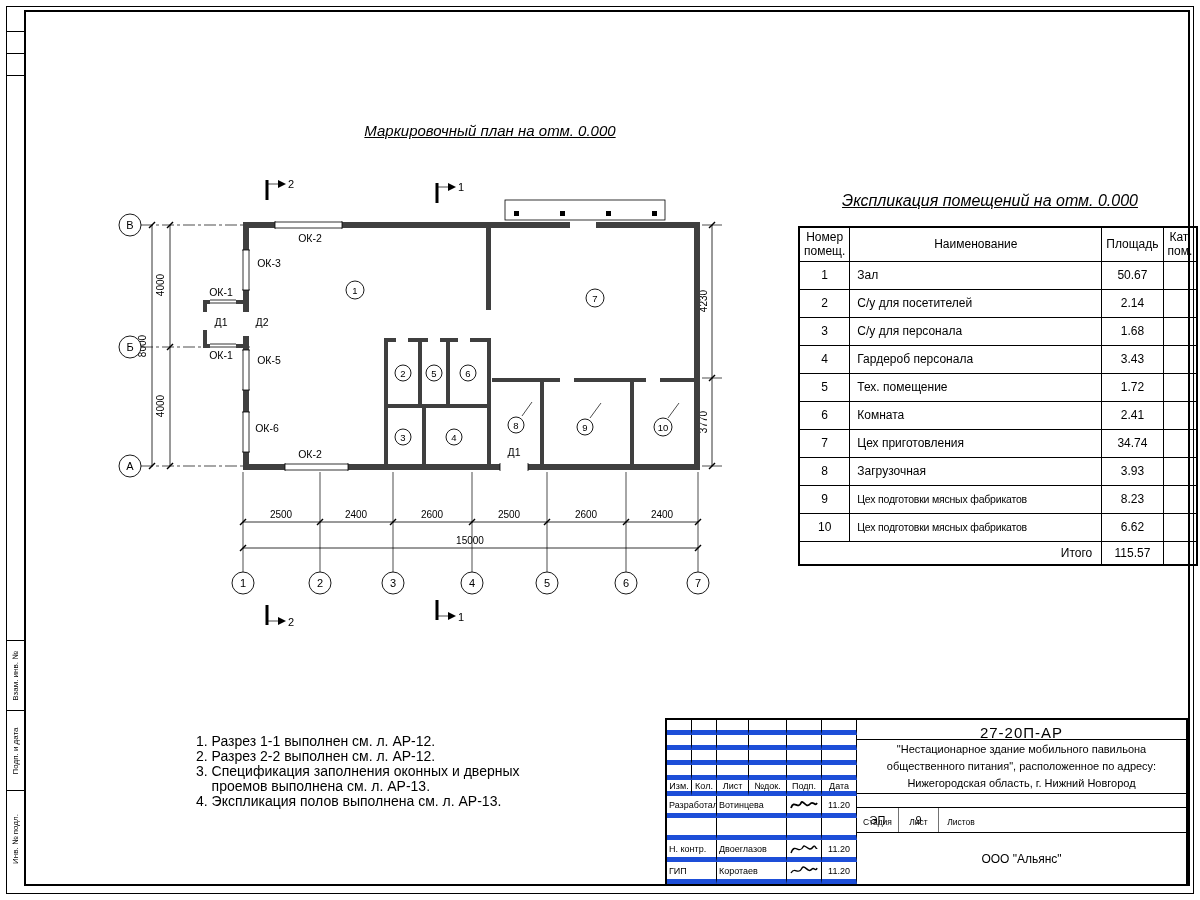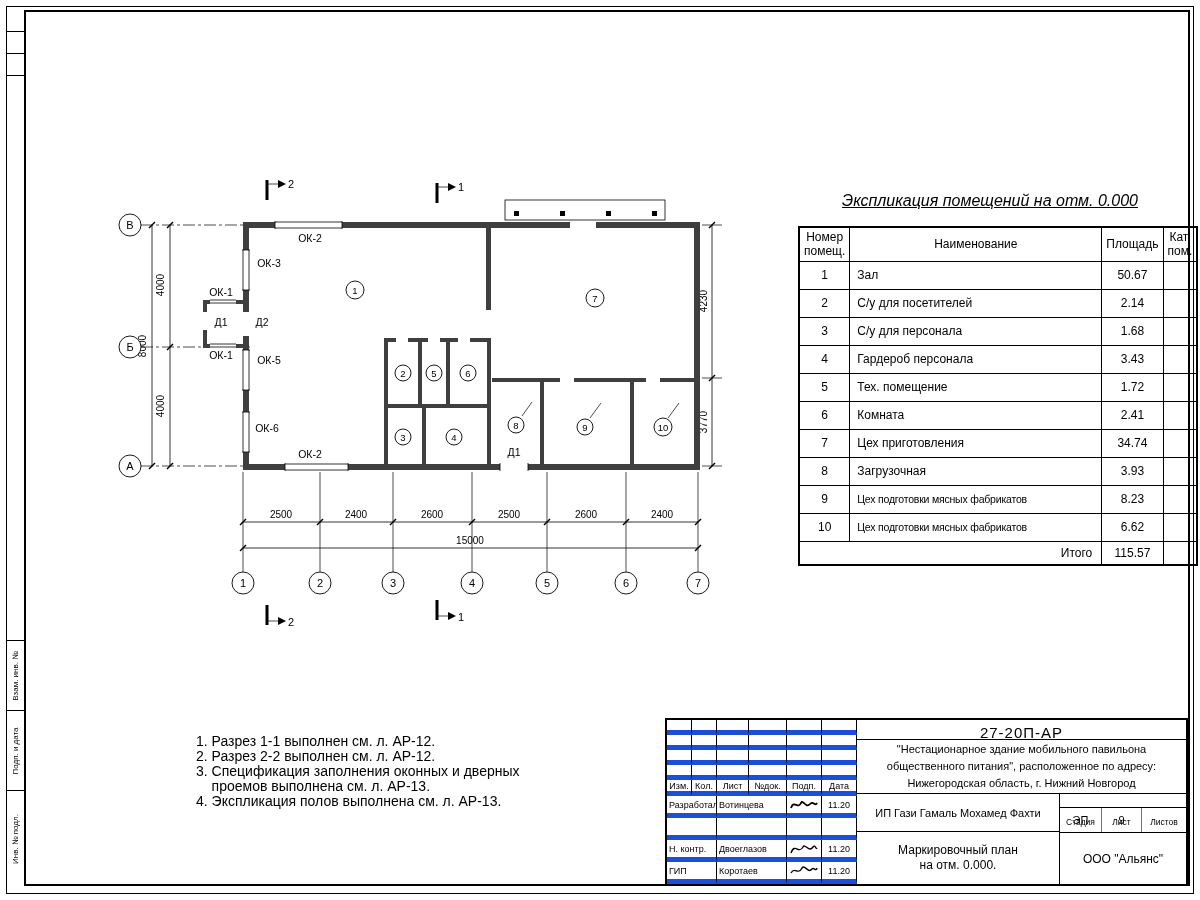--- a/index.html
+++ b/index.html
@@ -80,20 +80,21 @@
   <div class="strip-cell" style="top:640px;height:70px;">
       <span>Взам. инв. №</span>
     </div>
   <div class="strip-cell" style="top:710px;height:80px;">
       <span>Подп. и дата</span>
     </div>
   <div class="strip-cell" style="top:790px;height:96px;">
       <span>Инв. № подл.</span>
     </div>
 
+  <div class="plan-title">Маркировочный план на отм. 0.000</div>
   <div class="expl-title">Экспликация помещений на отм. 0.000</div>
 
   <svg class="plan-svg" width="680" height="500" viewBox="0 0 680 500">
 
     <g>
       <line class="thinline" x1="51" y1="75" x2="160" y2="75" stroke-dasharray="12 3 3 3"></line>
       <line class="thinline" x1="51" y1="197" x2="160" y2="197" stroke-dasharray="12 3 3 3"></line>
       <line class="thinline" x1="51" y1="316" x2="160" y2="316" stroke-dasharray="12 3 3 3"></line>
       <line class="thinline" x1="153" y1="322" x2="153" y2="422"></line>
       <line class="thinline" x1="230" y1="322" x2="230" y2="422"></line>
@@ -465,27 +466,20 @@
     </div>
 
     <div class="tb-right">
       <div class="tb-docnum">27-20П-АР</div>
       <div class="tb-project">
         <div>"Нестационарное здание мобильного павильона</div>
         <div>общественного питания", расположенное по адресу:</div>
         <div>Нижегородская область, г. Нижний Новгород</div>
       </div>
       <div class="tb-bottom">
-        <div class="tb-mid">
-          <div class="tb-client">ИП Гази Гамаль Мохамед Фахти</div>
-          <div class="tb-sheet-title">
-            <div>Маркировочный план</div>
-            <div>на отм. 0.000.</div>
-          </div>
-        </div>
         <div class="tb-stamp">
           <div class="tb-stamp-head">
             <div class="w1">Стадия</div>
             <div class="w2">Лист</div>
             <div class="w3">Листов</div>
           </div>
           <div class="tb-stamp-vals">
             <div class="w1">ЭП</div>
             <div class="w2">9</div>
             <div class="w3"></div>

